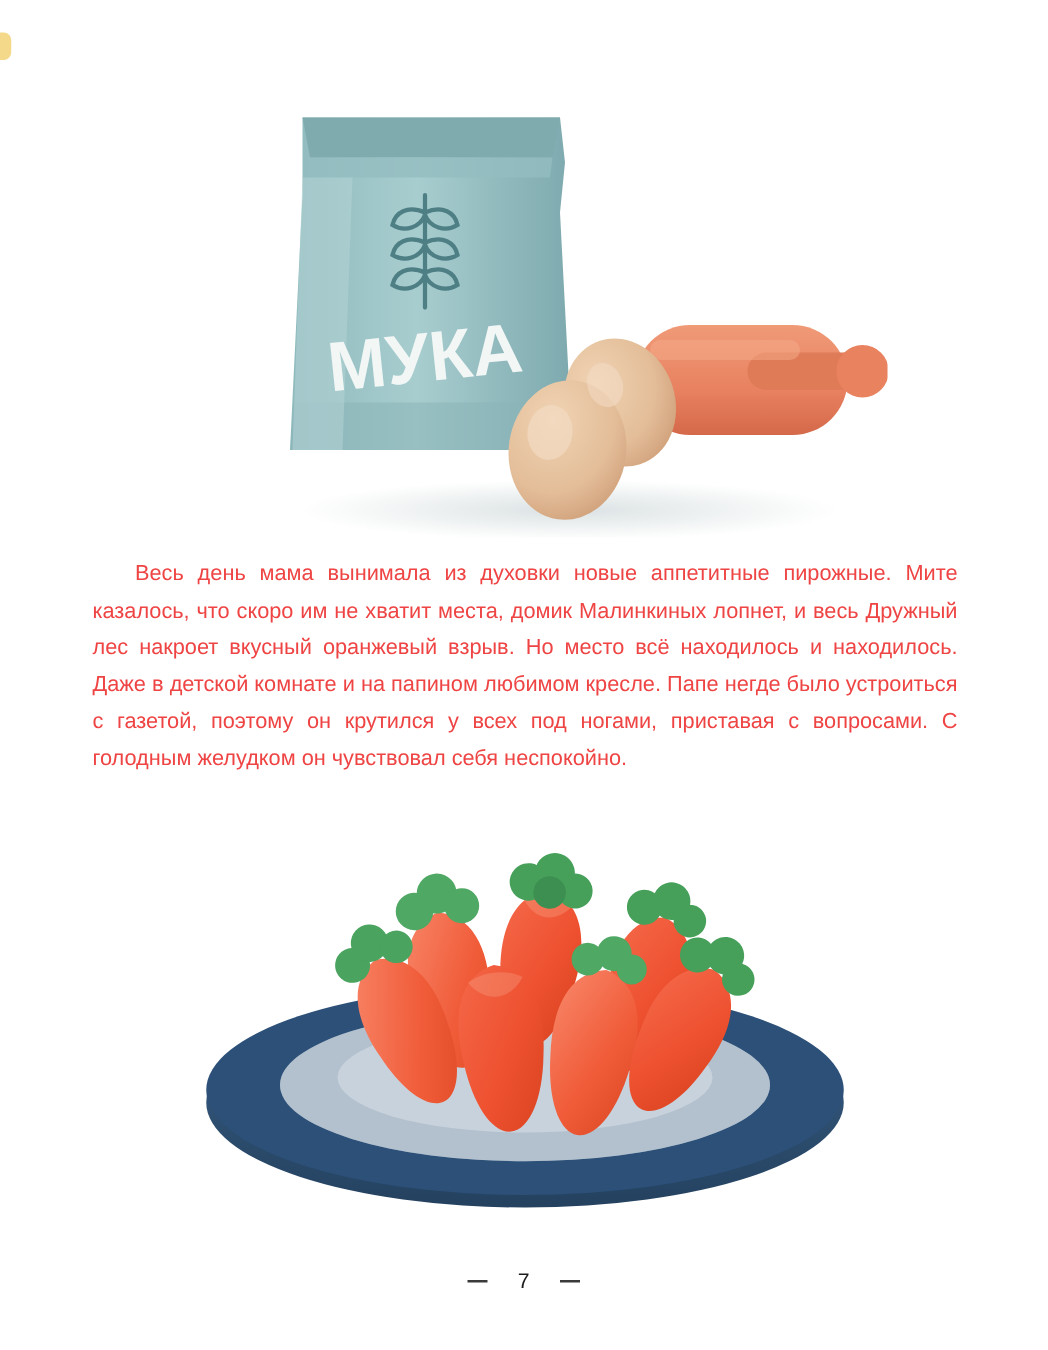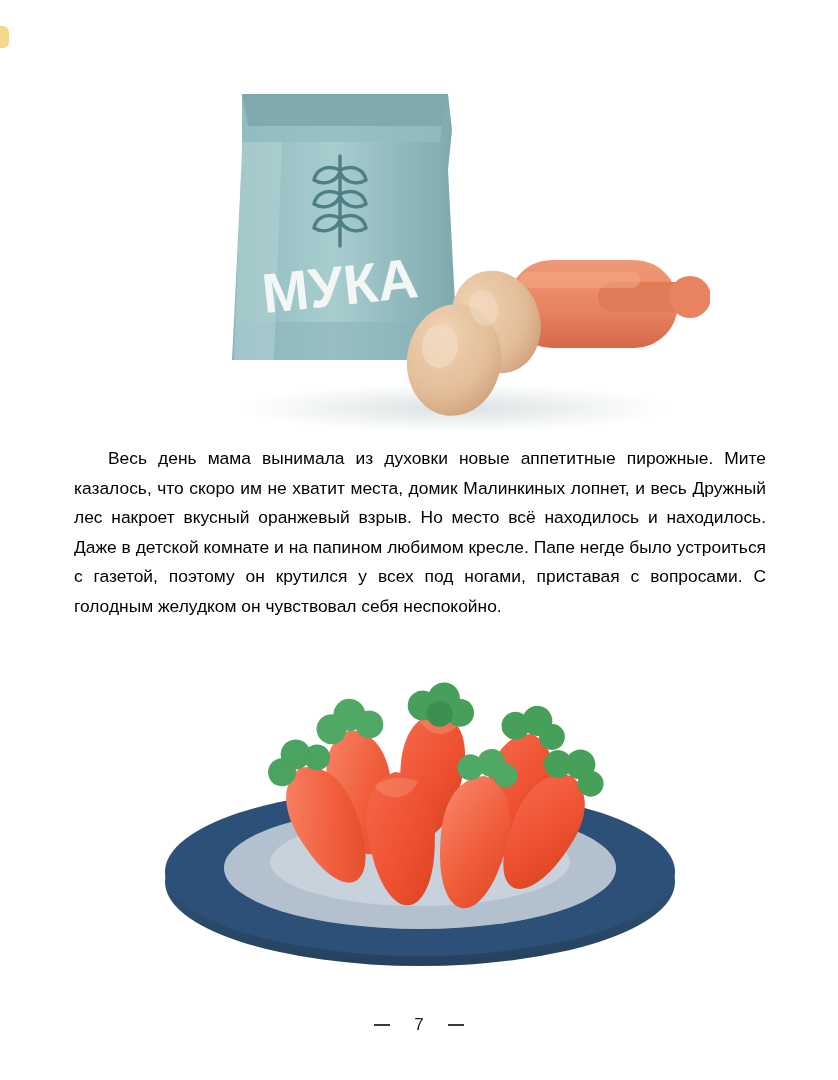--- a/index.html
+++ b/index.html
@@ -46,21 +46,21 @@
   
   .body-text {
     position: absolute;
     left: 74px;
     top: 444px;
     width: 692px;
     font-size: 17.4px;
     line-height: 29.5px;
     text-align: justify;
     text-justify: inter-word;
-    color: #000000;
+    color: #ef4444;
   }
   .body-text p { margin: 0; text-indent: 34px; }
 
   
   .illus-bottom {
     position: absolute;
     left: 140px;
     top: 672px;
     width: 560px;
     height: 300px;

